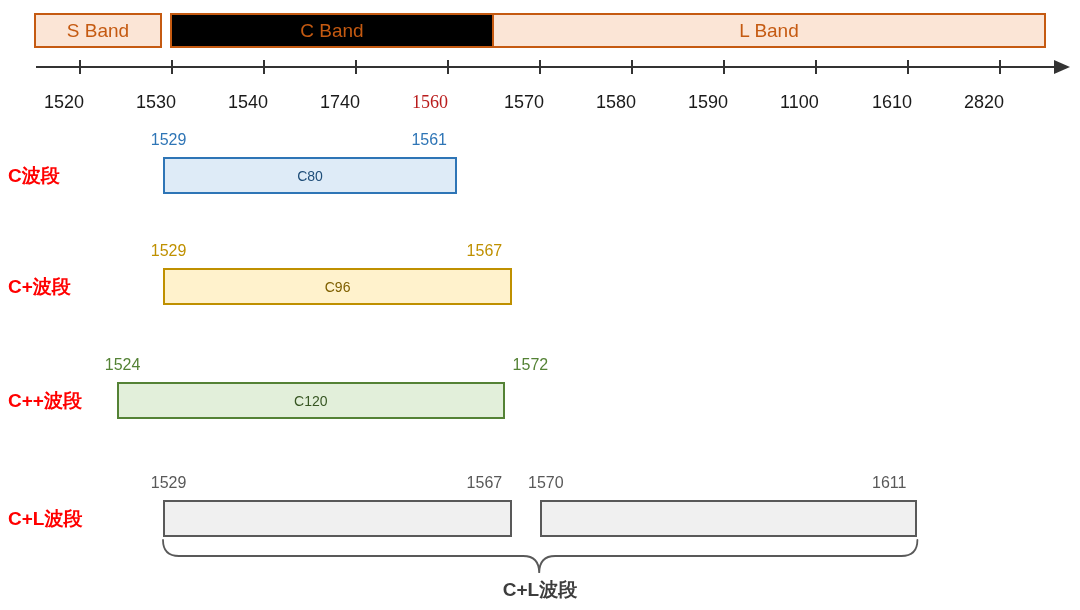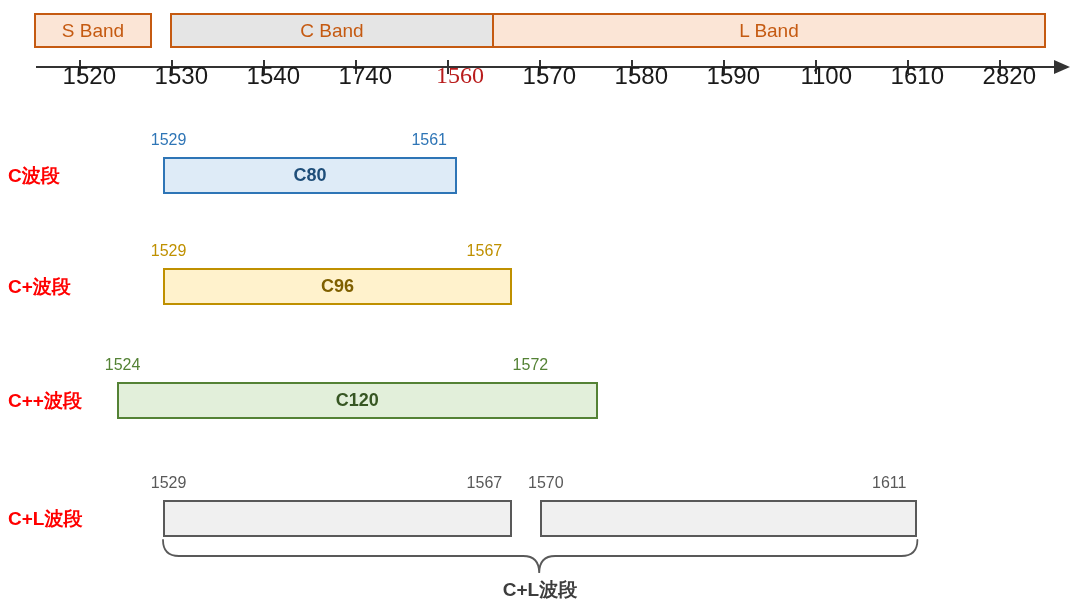--- a/index.html
+++ b/index.html
@@ -3,41 +3,41 @@
 <meta charset="utf-8">
 <style>
   html,body{margin:0;padding:0;background:#ffffff;}
   .stage{position:relative;width:1080px;height:610px;background:#ffffff;overflow:hidden;
          font-family:"Liberation Sans","DejaVu Sans",sans-serif;}
   #bandbar{position:absolute;top:13px;left:0;width:1080px;height:35px;}
   .bandseg{position:absolute;top:0;height:35px;border:2px solid;box-sizing:border-box;
            display:flex;align-items:center;justify-content:center;}
   .bandseg span{font-size:19px;}
   #axis{position:absolute;top:56px;left:0;}
-  .ticklabel{position:absolute;top:62px;width:72px;text-align:right;font-size:24px;color:#1a1a1a;}
+  .ticklabel{position:absolute;top:92px;width:72px;text-align:left;font-size:18px;color:#1a1a1a;}
   #rows{position:absolute;top:0;left:0;width:1080px;height:610px;}
   .rowlabel{position:absolute;left:8px;display:flex;align-items:center;
             font-size:19px;font-weight:bold;letter-spacing:0px;}
   .segbox{position:absolute;height:37px;border:2px solid;box-sizing:border-box;
           display:flex;align-items:center;justify-content:center;}
-  .segbox span{font-size:18px;font-weight:bold;}
+  .segbox span{font-size:14px;font-weight:normal;}
   .vlabel{position:absolute;width:80px;height:22px;font-size:16px;}
   .vright{text-align:center;}
   .bracelabel{position:absolute;width:200px;text-align:center;font-size:19px;font-weight:bold;}
   svg{display:block;}
 </style>
 </head>
 <body>
 
 <div id="stage" class="stage">
   <div id="bandbar">
-      <div class="bandseg" style="left: 34px; width: 118px; background: rgb(251, 229, 214); border-color: rgb(197, 90, 17);">
+      <div class="bandseg" style="left: 34px; width: 128px; background: rgb(251, 229, 214); border-color: rgb(197, 90, 17);">
         <span style="color: rgb(197, 90, 17);">S Band</span>
       </div>
-      <div class="bandseg" style="left: 170px; width: 324px; background: #e5e5e5; border-color: rgb(197, 90, 17);">
+      <div class="bandseg" style="left: 170px; width: 324px; background: #000000; border-color: rgb(197, 90, 17);">
         <span style="color: rgb(197, 90, 17);">C Band</span>
       </div>
       <div class="bandseg" style="left: 492px; width: 554px; background: rgb(251, 229, 214); border-color: rgb(197, 90, 17);">
         <span style="color: rgb(197, 90, 17);">L Band</span>
       </div>
     </div>
   <svg id="axis" width="1080" height="22">
       <line x1="36" y1="11" x2="1056" y2="11" stroke="#333333" stroke-width="2"></line>
       <polygon points="1054,4 1054,18 1070,11" fill="#333333"></polygon>
       <line x1="80" y1="4" x2="80" y2="18" stroke="#333333" stroke-width="2"></line>
@@ -72,21 +72,21 @@
       </div>
       <div class="vlabel" style="left: 150.8px; top: 131px; color: rgb(46, 117, 182);">1529</div>
       <div class="vlabel vright" style="left: 389.2px; top: 131px; color: rgb(46, 117, 182);">1561</div>
       <div class="rowlabel" style="top: 268px; height: 37px; color: rgb(255, 0, 0);">C+波段</div>
       <div class="segbox" style="left: 162.8px; width: 349.6px; top: 268px; background: rgb(255, 242, 204); border-color: rgb(191, 144, 0);">
         <span style="color: rgb(127, 96, 0);">C96</span>
       </div>
       <div class="vlabel" style="left: 150.8px; top: 242px; color: rgb(191, 144, 0);">1529</div>
       <div class="vlabel vright" style="left: 444.4px; top: 242px; color: rgb(191, 144, 0);">1567</div>
       <div class="rowlabel" style="top: 382px; height: 37px; color: rgb(255, 0, 0);">C++波段</div>
-      <div class="segbox" style="left: 116.8px; width: 481px; top: 382px; background: rgb(226, 239, 218); border-color: rgb(84, 130, 53);">
+      <div class="segbox" style="left: 116.8px; width: 388px; top: 382px; background: rgb(226, 239, 218); border-color: rgb(84, 130, 53);">
         <span style="color: rgb(55, 86, 35);">C120</span>
       </div>
       <div class="vlabel" style="left: 104.8px; top: 356px; color: rgb(84, 130, 53);">1524</div>
       <div class="vlabel vright" style="left: 490.4px; top: 356px; color: rgb(84, 130, 53);">1572</div>
       <div class="rowlabel" style="top: 500px; height: 37px; color: rgb(255, 0, 0);">C+L波段</div>
       <div class="segbox" style="left: 162.8px; width: 349.6px; top: 500px; background: rgb(240, 240, 240); border-color: rgb(89, 89, 89);"></div>
       <div class="vlabel" style="left: 150.8px; top: 474px; color: rgb(89, 89, 89);">1529</div>
       <div class="vlabel vright" style="left: 444.4px; top: 474px; color: rgb(89, 89, 89);">1567</div>
       <div class="segbox" style="left: 540px; width: 377.2px; top: 500px; background: rgb(240, 240, 240); border-color: rgb(89, 89, 89);"></div>
       <div class="vlabel" style="left: 528px; top: 474px; color: rgb(89, 89, 89);">1570</div>

